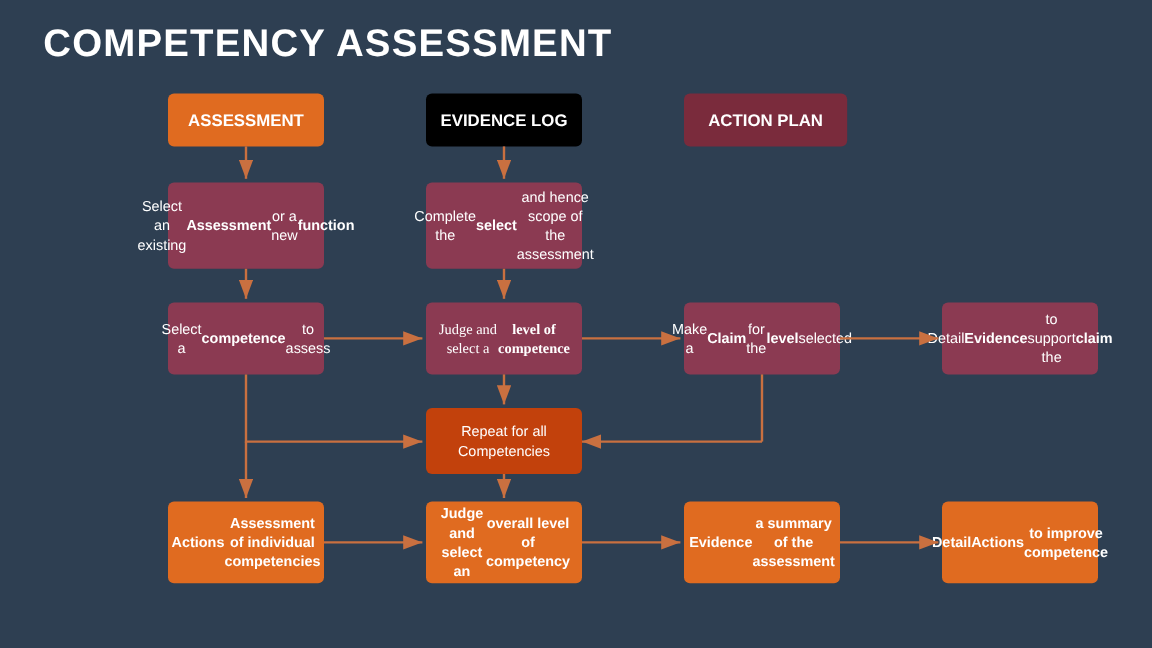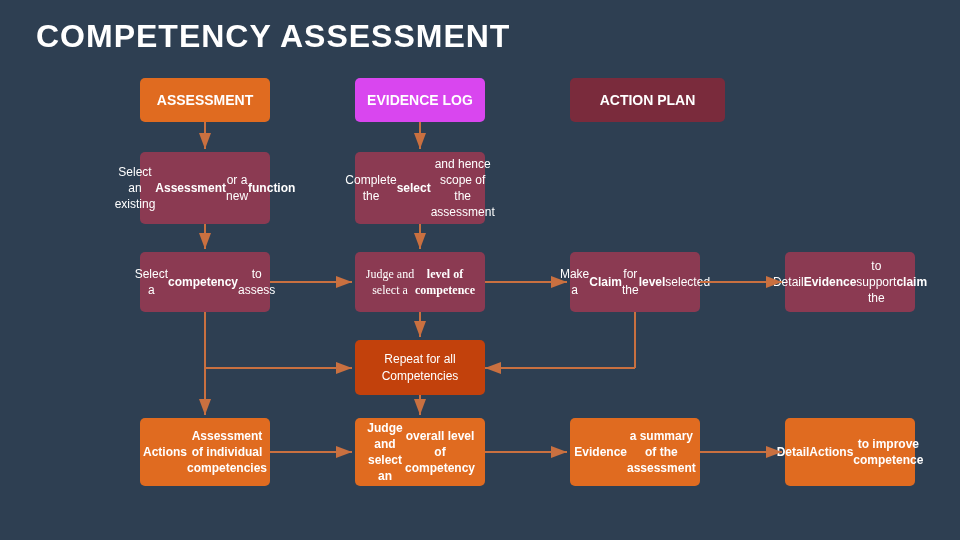--- a/index.html
+++ b/index.html
@@ -32,22 +32,22 @@
       justify-content: center;
       text-align: center;
       font-weight: 900;
       font-size: 14px;
       color: #fff;
       padding: 8px 12px;
       cursor: pointer;
     }
 
     .btn-assessment { background: #e06b20; left: 140px; width: 130px; height: 44px; }
-    .btn-evidence   { background: #d946ef; left: 355px; width: 130px; height: 44px; }
-    .btn-action     { background: #7a2b3c; left: 570px; width: 155px; height: 44px; }
+    .btn-evidence   { background: #000000; left: 355px; width: 130px; height: 44px; }
+    .btn-action     { background: #7a2b3c; left: 570px; width: 136px; height: 44px; }
 
     
     .flow-box {
       position: absolute;
       border-radius: 5px;
       display: flex;
       align-items: center;
       justify-content: center;
       text-align: center;
       font-size: 12px;
@@ -98,21 +98,21 @@
 <div class="header-btn btn-action">ACTION PLAN</div>
 
 <div class="flow-box box-r1-1">
   Select an existing <span class="bold">Assessment</span> or a new <span class="bold">function</span>
 </div>
 <div class="flow-box box-r1-2">
   Complete the <span class="bold">select</span> and hence scope of the assessment
 </div>
 
 <div class="flow-box box-r2-1">
-  Select a <span class="bold">competency</span> to assess
+  Select a <span class="bold">competence</span> to assess
 </div>
 <div class="flow-box box-r2-2">
   Judge and select a <span class="bold">level of competence</span>
 </div>
 <div class="flow-box box-r2-3">
   Make a <span class="bold">Claim</span> for the <span class="bold">level</span> selected
 </div>
 <div class="flow-box box-r2-4">
   Detail <span class="bold">Evidence</span> to support the <span class="bold">claim</span>
 </div>

